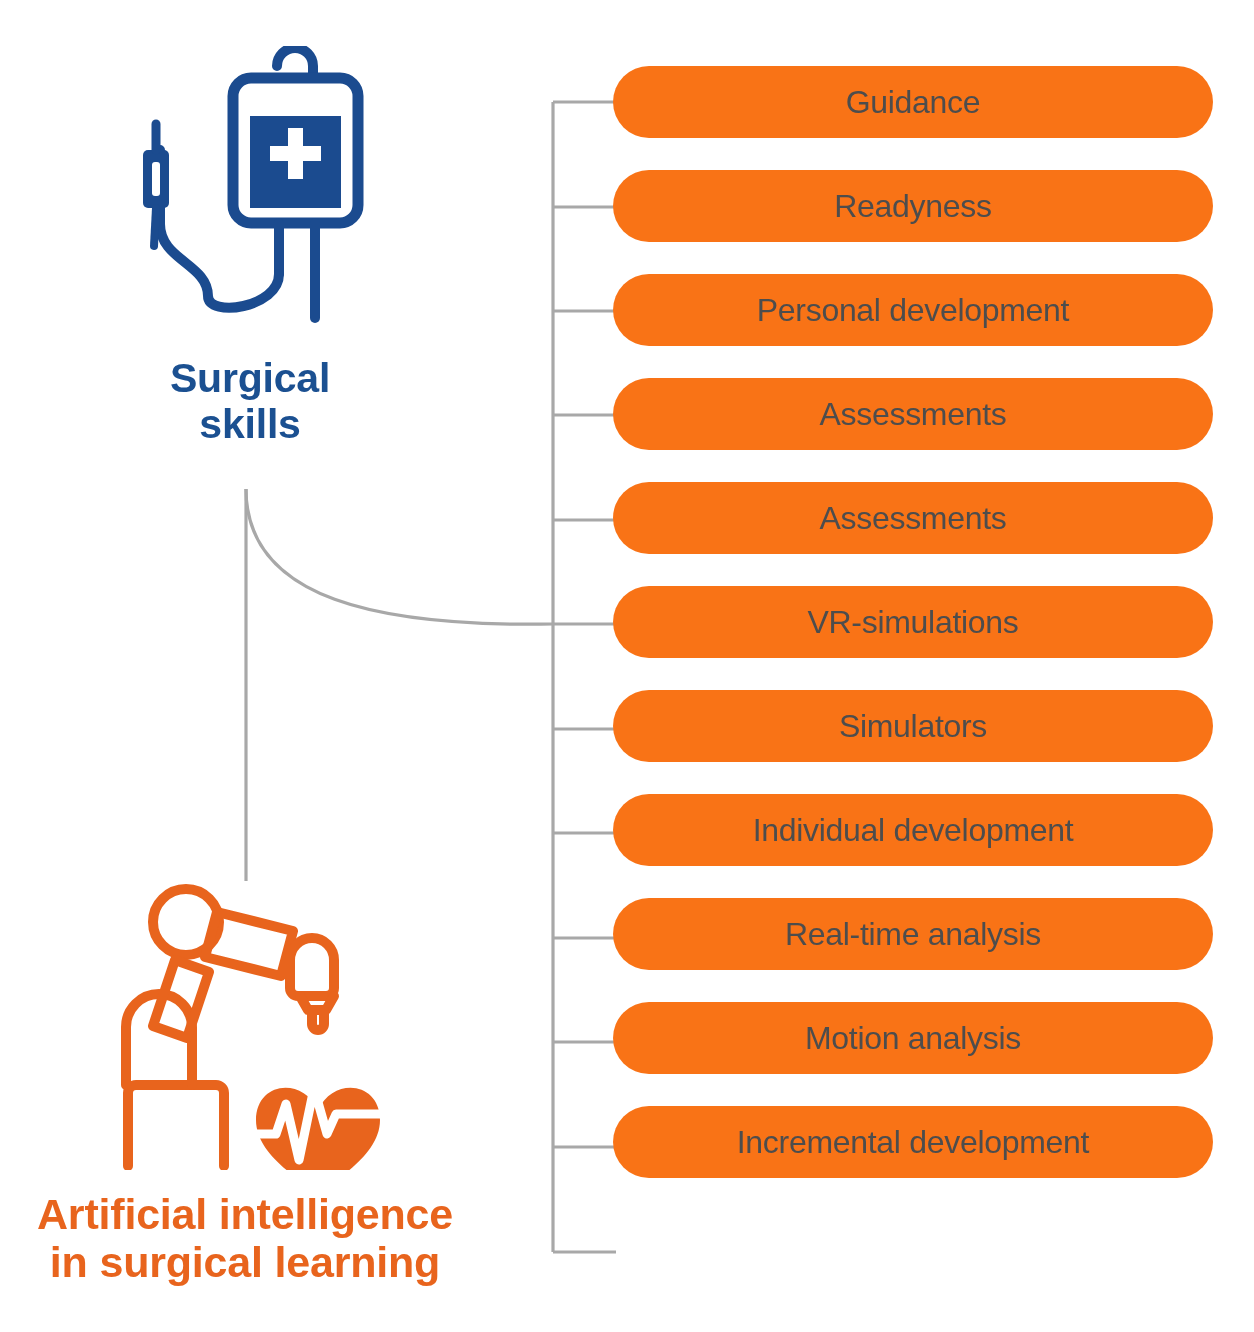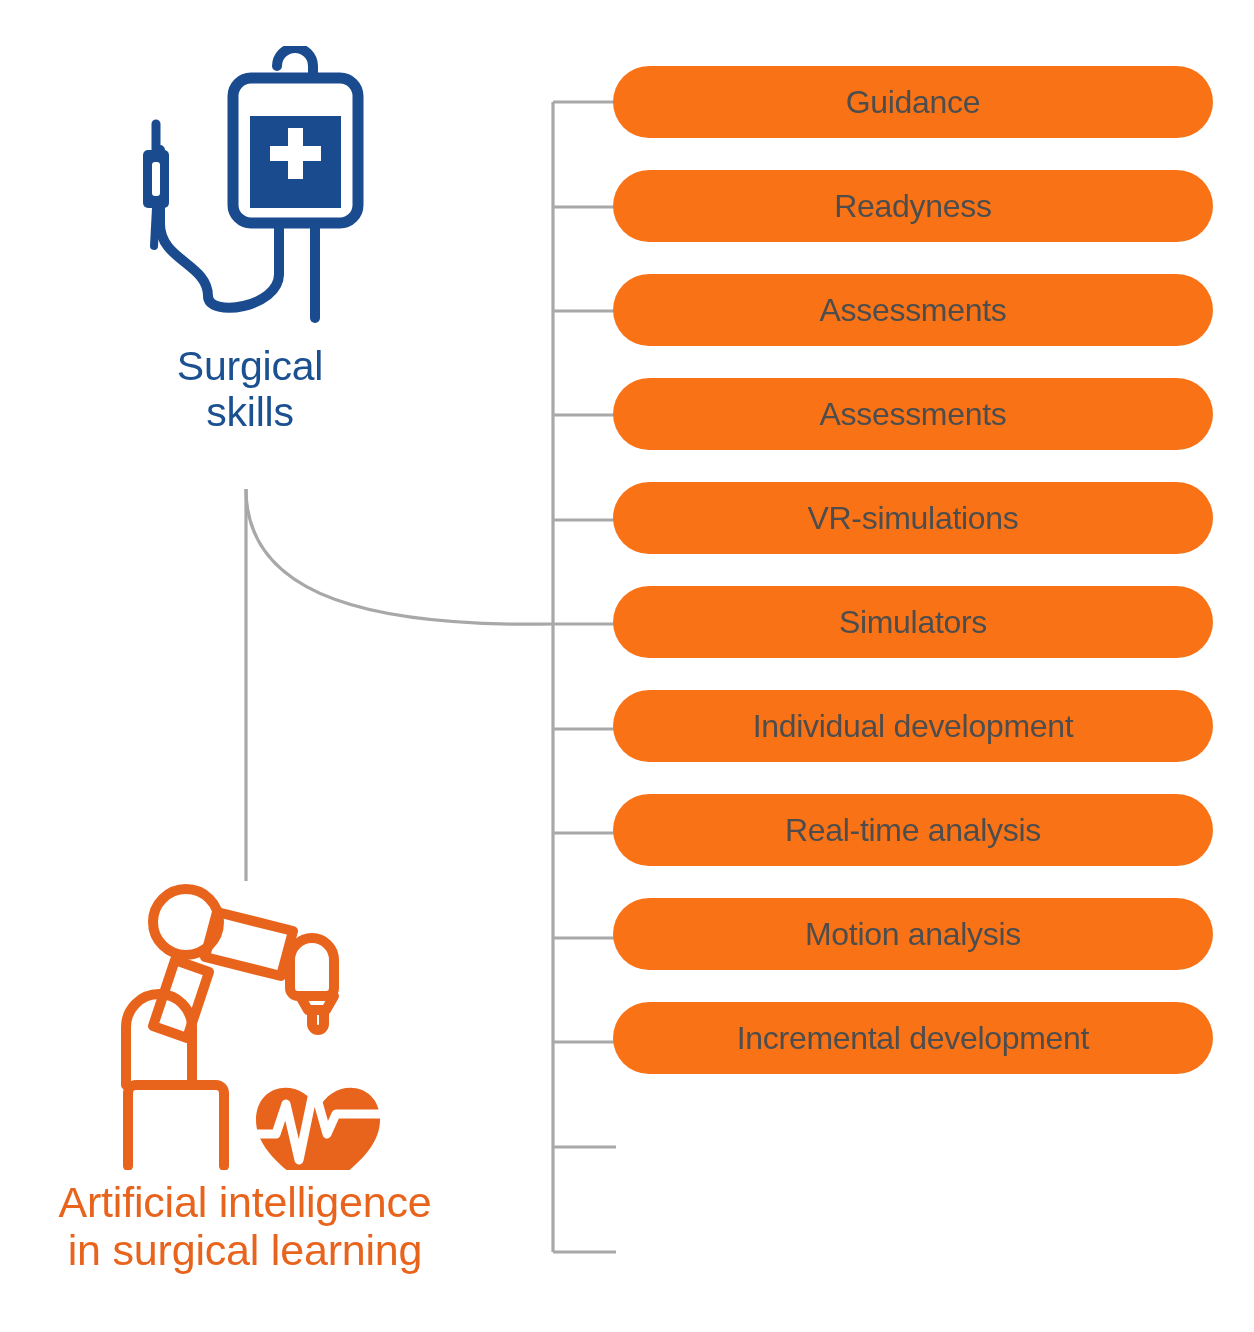--- a/index.html
+++ b/index.html
@@ -37,23 +37,23 @@
   }
   #node-surgical { left: 60px; top: 46px; width: 380px; }
   #node-ai       { left: 10px; top: 880px; width: 470px; }
 
   .icon-wrap {
     display: block;
     margin: 0 auto;
   }
 
   .node-label {
-    margin-top: 4px;
+    margin-top: 16px;
     line-height: 1.12;
-    font-weight: 400;
+    font-weight: 700;
     letter-spacing: -0.2px;
   }
   #label-surgical {
     font-size: 41px;
     color: #1b5091;
   }
   #label-ai {
     font-size: 43px;
     color: #e8641d;
   }
@@ -188,20 +188,23 @@
   </div>
 
   <div id="pill-list">
     <div class="pill">
       <span class="pill-label">Guidance</span>
     </div>
     <div class="pill">
       <span class="pill-label">Readyness</span>
     </div>
     <div class="pill">
+      <span class="pill-label">Personal development</span>
+    </div>
+    <div class="pill">
       <span class="pill-label">Assessments</span>
     </div>
     <div class="pill">
       <span class="pill-label">Assessments</span>
     </div>
     <div class="pill">
       <span class="pill-label">VR-simulations</span>
     </div>
     <div class="pill">
       <span class="pill-label">Simulators</span>

